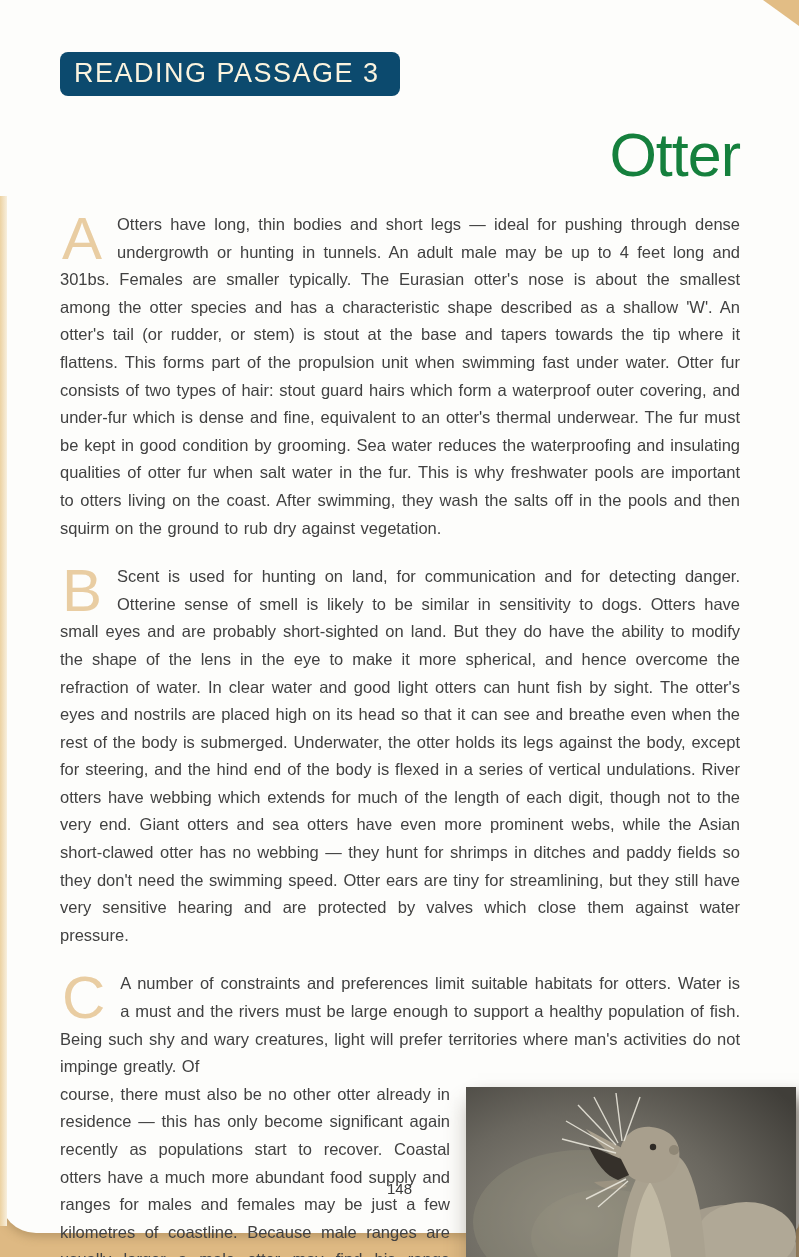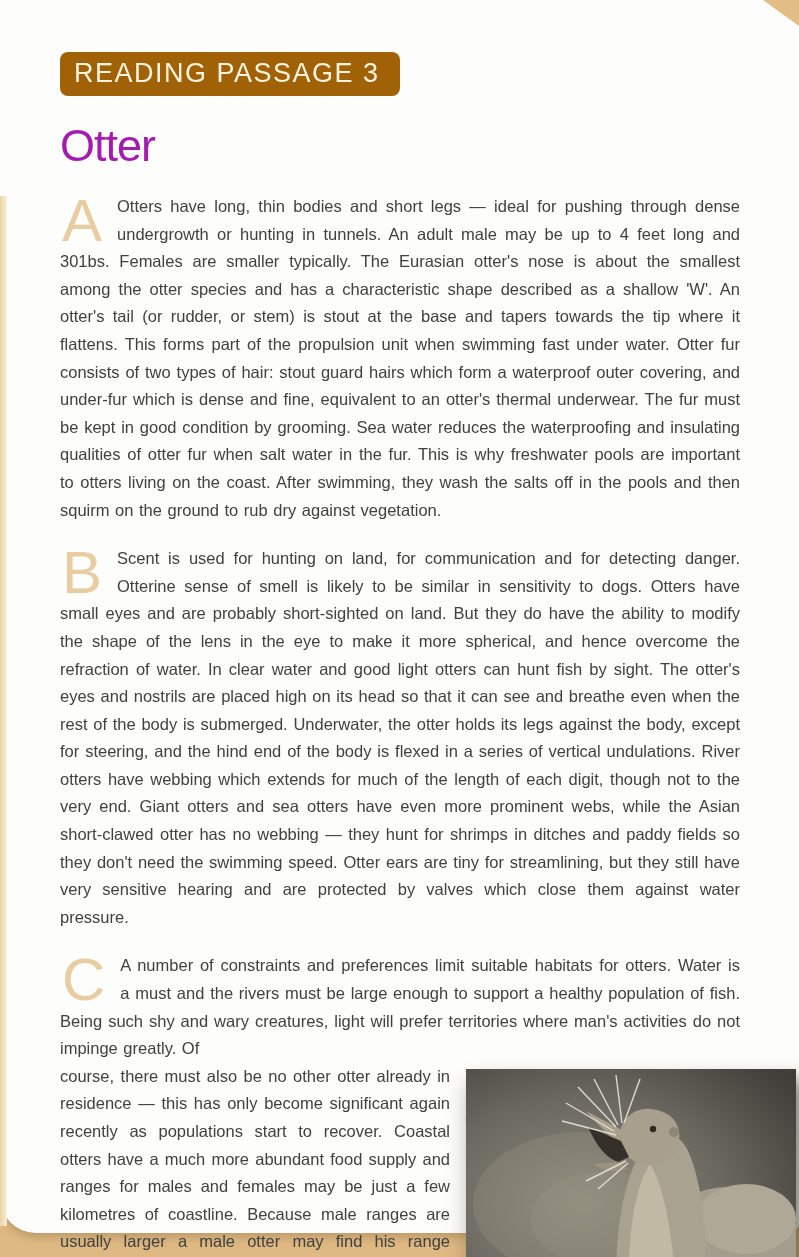--- a/index.html
+++ b/index.html
@@ -33,34 +33,34 @@
   }
   .content {
     position:absolute; left:60px; top:0;
     width:680px;
     z-index:1;
   }
   .badge {
     display:inline-block;
     margin-top:52px;
     padding:6px 20px 7px 14px;
-    background:#a16207;
+    background:#0c4a6e;
     border-radius:8px;
     color:#fbf4df;
     font-size:27px;
     letter-spacing:1.5px;
     font-weight:400;
   }
   .title {
     margin-top:24px;
-    text-align:left;
-    font-size:45px;
+    text-align:right;
+    font-size:61px;
     font-weight:400;
     letter-spacing:-1px;
-    color:#a21caf;
+    color:#15803d;
   }
   .para {
     margin-top:21px;
     font-size:16.5px;
     line-height:27.6px;
     text-align:justify;
     color:#414141;
     word-spacing:1px;
   }
   .dropcap {
@@ -174,15 +174,16 @@
 
           <path d="M168 214 C166 204 172 198 180 200 C188 202 190 210 186 218 Z" fill="#948b79"></path>
           <path d="M205 216 C203 206 210 200 218 203 C226 206 226 214 222 220 Z" fill="#8d8472"></path>
         </svg>
       </div>
       <span>course, there must also be no other otter already in residence — this has only become significant again recently as populations start to recover. Coastal otters have a much more abundant food supply and ranges for males and females may be just a few kilometres of coastline. Because male ranges are usually larger a male otter may find his range overlaps with two or three females — not bad! Otters will eat anything that they can get hold of — there are records of sparrows</span>
     </div>
 
   </div>
 
+  <div class="page-number">148</div>
 </div>
 
 <div class="corner-triangle"></div>
 
 </body></html>

